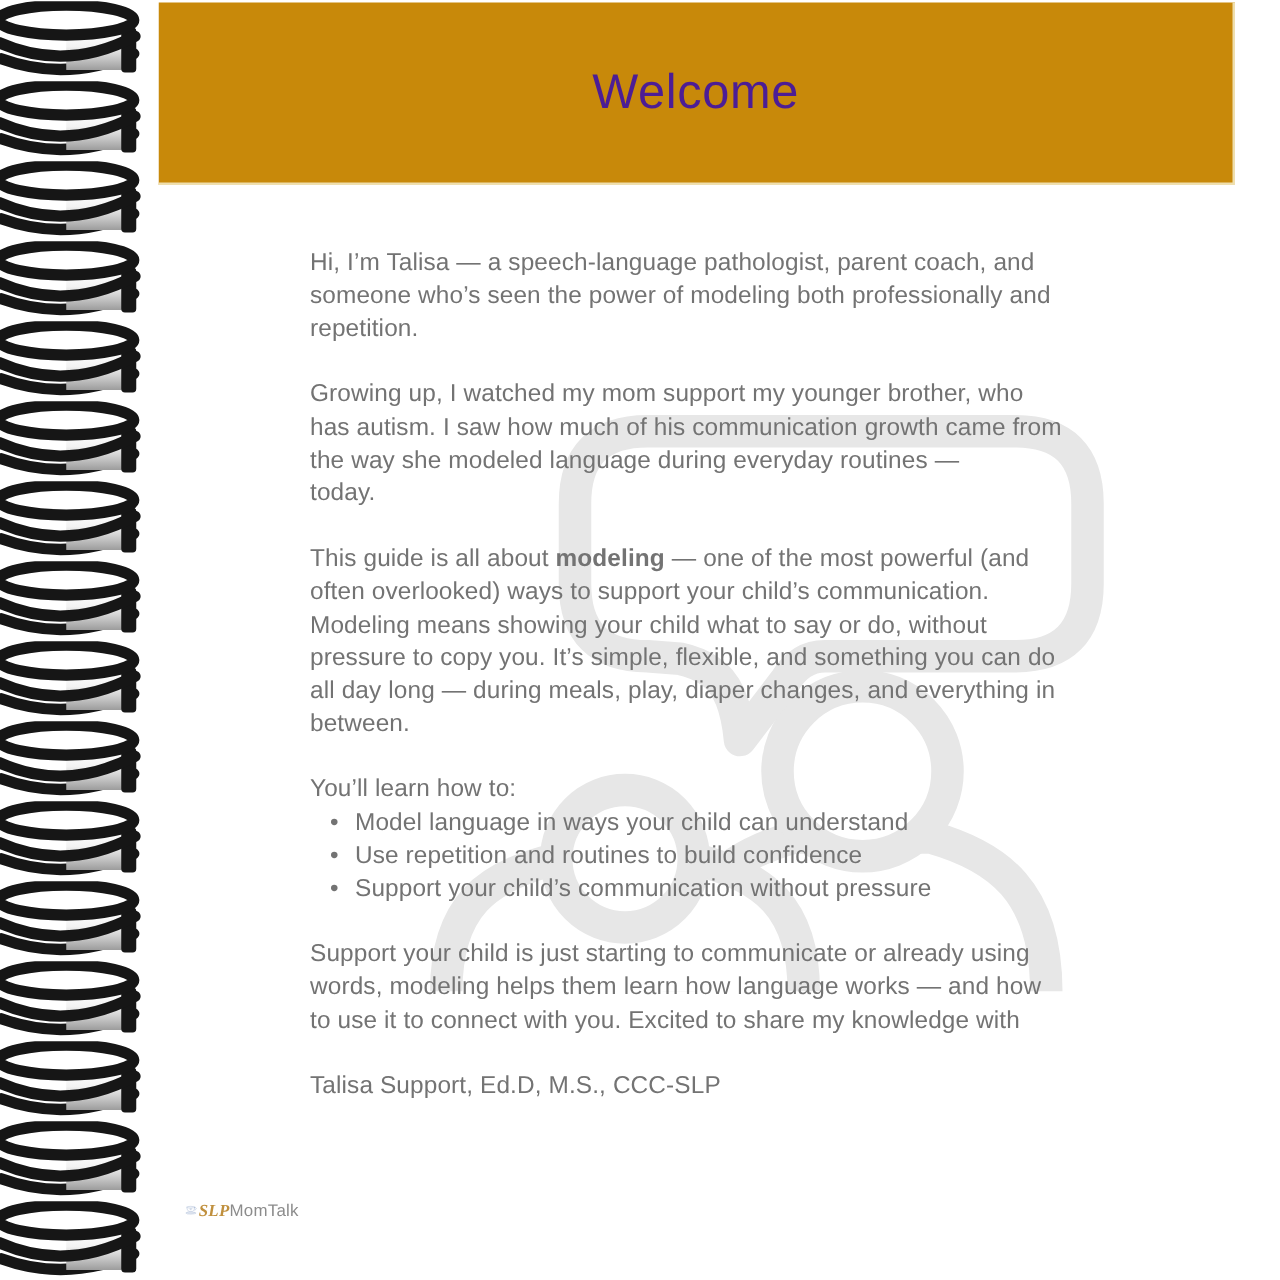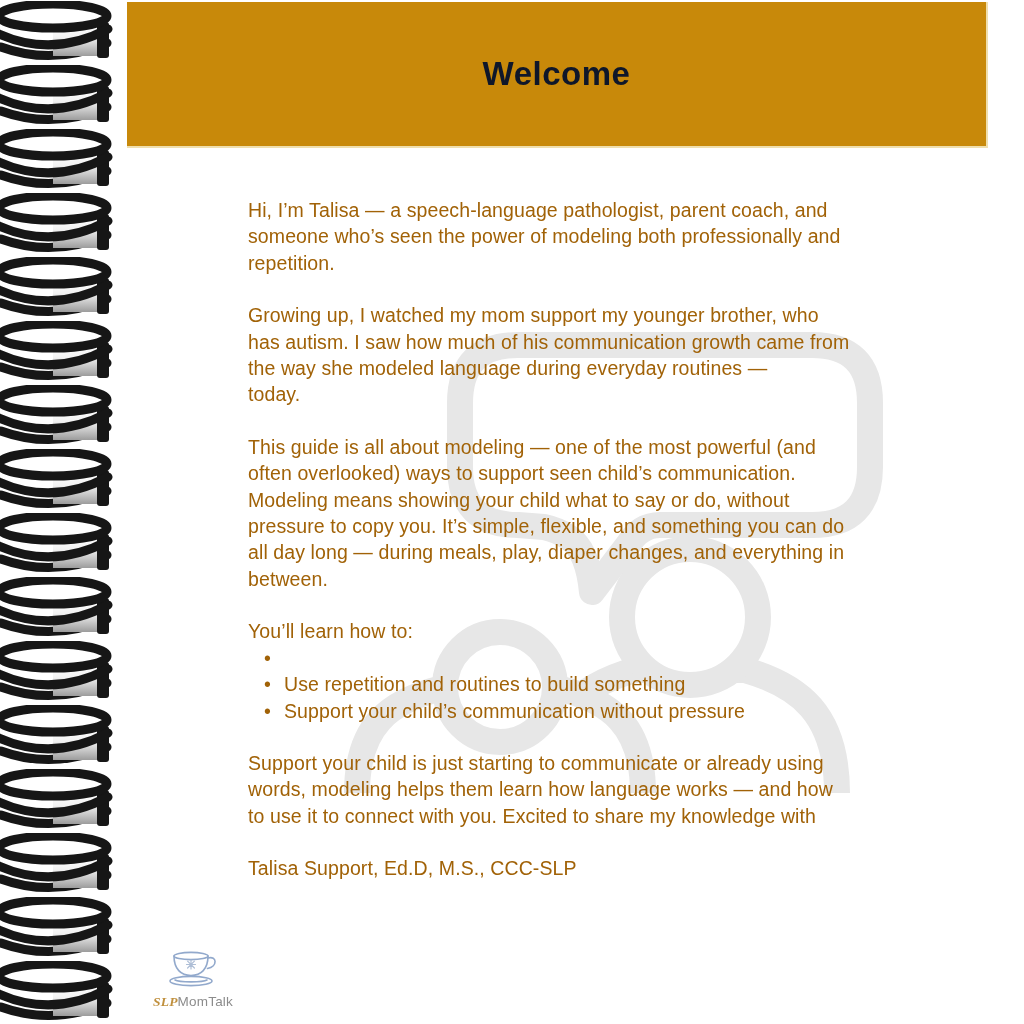--- a/index.html
+++ b/index.html
@@ -38,69 +38,69 @@
     height: 146px;
     background: #C8890A;
     border-right: 2px solid #EFDFAE;
     border-bottom: 2px solid #EFDFAE;
     display: flex;
     align-items: center;
     justify-content: center;
     z-index: 2;
   }
   .banner h1 {
-    color: #0f172a;
-    font-size: 33px;
-    font-weight: bold;
+    color: #4c1d95;
+    font-size: 39px;
+    font-weight: normal;
     letter-spacing: 0.5px;
   }
 
   
   .watermark {
     position: absolute;
     left: 330px;
     top: 315px;
     z-index: 0;
   }
 
   
   .content {
     position: absolute;
     left: 248px;
     top: 197px;
     width: 700px;
     z-index: 1;
-    color: #a16207;
+    color: #737373;
     font-size: 19.5px;
     line-height: 26.4px;
     letter-spacing: 0.1px;
   }
   .para { margin-bottom: 26px; }
   .para .line, .list-heading { white-space: nowrap; }
-  .bold { font-weight: normal; }
+  .bold { font-weight: bold; }
   .bullet-row {
     display: flex;
     white-space: nowrap;
   }
   .bullet-glyph {
     width: 20px;
     margin-left: 16px;
     text-align: left;
     flex: 0 0 auto;
   }
   .signature { white-space: nowrap; }
 
   
   .logo {
     position: absolute;
     left: 147px;
     top: 944px;
     width: 92px;
     display: flex;
-    flex-direction: column;
+    flex-direction: row;
     align-items: center;
     z-index: 1;
   }
   .logo-text {
     margin-top: 2px;
     font-size: 13.5px;
     letter-spacing: 0.2px;
   }
   .logo-text .slp {
     font-family: "Liberation Serif", "DejaVu Serif", serif;
@@ -219,35 +219,36 @@
 
     <div class="para">
       <div class="line">Growing up, I watched my mom support my younger brother, who</div>
       <div class="line">has autism. I saw how much of his communication growth came from</div>
       <div class="line">the way she modeled language during everyday routines —</div>
       <div class="line">today.</div>
     </div>
 
     <div class="para">
       <div class="line"><span>This guide is all about </span><span class="bold">modeling</span><span> — one of the most powerful (and</span></div>
-      <div class="line">often overlooked) ways to support seen child’s communication.</div>
+      <div class="line">often overlooked) ways to support your child’s communication.</div>
       <div class="line">Modeling means showing your child what to say or do, without</div>
       <div class="line">pressure to copy you. It’s simple, flexible, and something you can do</div>
       <div class="line">all day long — during meals, play, diaper changes, and everything in</div>
       <div class="line">between.</div>
     </div>
 
     <div class="para">
       <div class="list-heading">You’ll learn how to:</div>
       <div class="bullet-row">
         <span class="bullet-glyph">•</span>
+        <span>Model language in ways your child can understand</span>
       </div>
       <div class="bullet-row">
         <span class="bullet-glyph">•</span>
-        <span>Use repetition and routines to build something</span>
+        <span>Use repetition and routines to build confidence</span>
       </div>
       <div class="bullet-row">
         <span class="bullet-glyph">•</span>
         <span>Support your child’s communication without pressure</span>
       </div>
     </div>
 
     <div class="para">
       <div class="line">Support your child is just starting to communicate or already using</div>
       <div class="line">words, modeling helps them learn how language works — and how</div>

